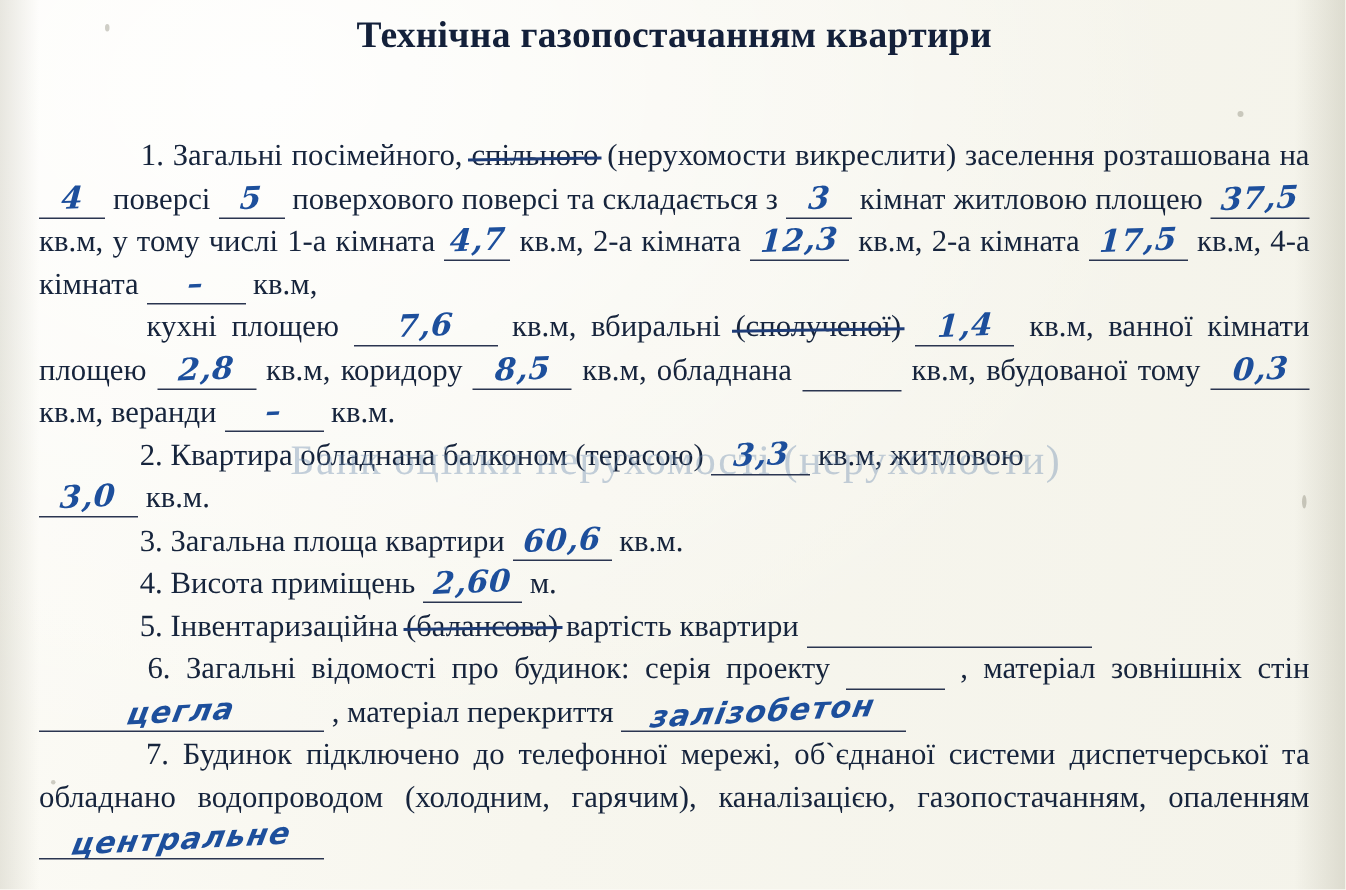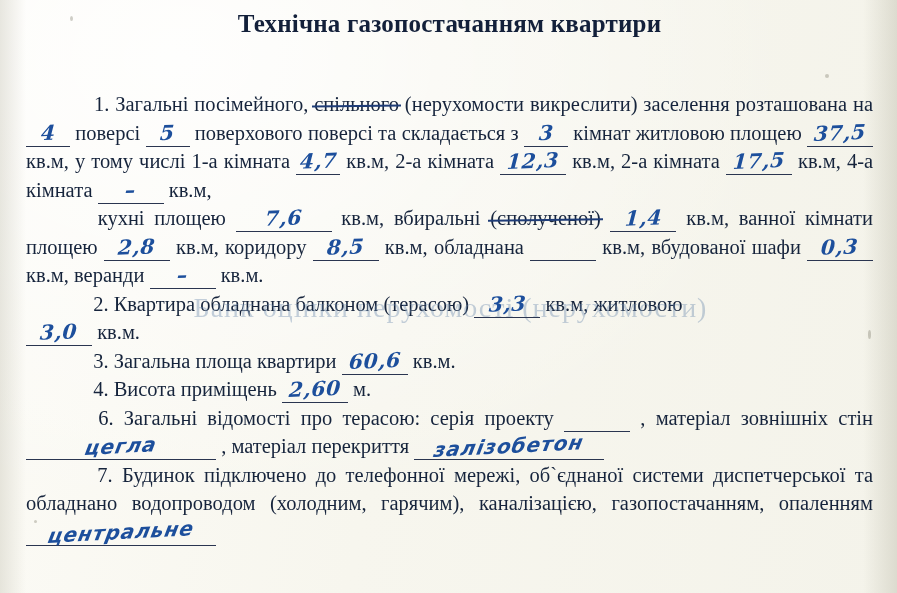--- a/index.html
+++ b/index.html
@@ -191,21 +191,21 @@
       <span class="fill w-lg"><span class="hand">7,6</span></span>
       <span>кв.м, вбиральні</span>
       <span class="struck">(сполученої)</span>
       <span class="fill w-md"><span class="hand">1,4</span></span>
       <span>кв.м, ванної кімнати площею</span>
       <span class="fill w-md"><span class="hand">2,8</span></span>
       <span>кв.м, коридору</span>
       <span class="fill w-md"><span class="hand">8,5</span></span>
       <span>кв.м, обладнана</span>
       <span class="fill w-md blank"><span class="hand"></span></span>
-      <span>кв.м, вбудованої шафи</span>
+      <span>кв.м, вбудованої тому</span>
       <span class="fill w-md"><span class="hand">0,3</span></span>
       <span>кв.м, веранди</span>
       <span class="fill w-md"><span class="hand">–</span></span>
       <span>кв.м.</span>
     </p>
 
     <p class="para indent">
       <span>2.</span>
       <span>Квартира обладнана балконом (терасою)</span>
       <span class="fill w-md"><span class="hand">3,3</span></span>
@@ -223,24 +223,31 @@
       <span>кв.м.</span>
     </p>
 
     <p class="para indent">
       <span>4.</span>
       <span>Висота приміщень</span>
       <span class="fill w-md"><span class="hand">2,60</span></span>
       <span>м.</span>
     </p>
 
+    <p class="para indent">
+      <span>5.</span>
+      <span>Інвентаризаційна</span>
+      <span class="struck">(балансова)</span>
+      <span>вартість квартири</span>
+      <span class="fill w-2xl blank"><span class="hand"></span></span>
+    </p>
 
     <p class="para indent">
       <span>6.</span>
-      <span>Загальні відомості про терасою: серія проекту</span>
+      <span>Загальні відомості про будинок: серія проекту</span>
       <span class="fill w-md blank"><span class="hand"></span></span>
       <span>, матеріал зовнішніх стін</span>
       <span class="fill w-2xl"><span class="hand cursive">цегла</span></span>
       <span>, матеріал перекриття</span>
       <span class="fill w-2xl"><span class="hand cursive">залізобетон</span></span>
     </p>
 
     <p class="para indent">
       <span>7.</span>
       <span>Будинок підключено до телефонної мережі, об`єднаної системи диспетчерської та обладнано водопроводом (холодним, гарячим), каналізацією, газопостачанням, опаленням</span>

